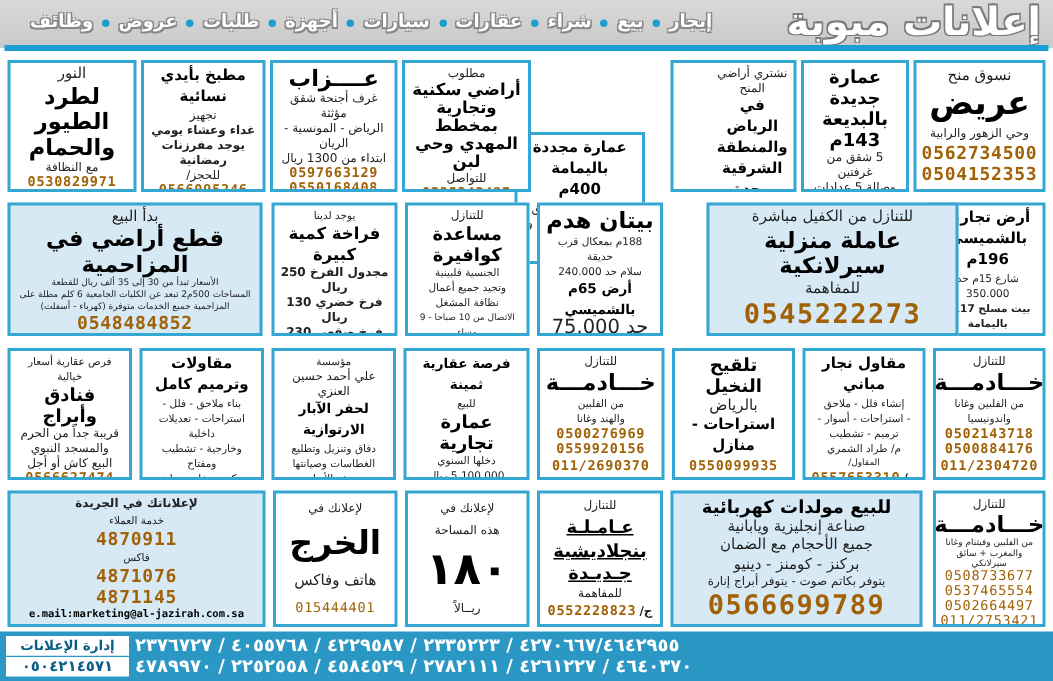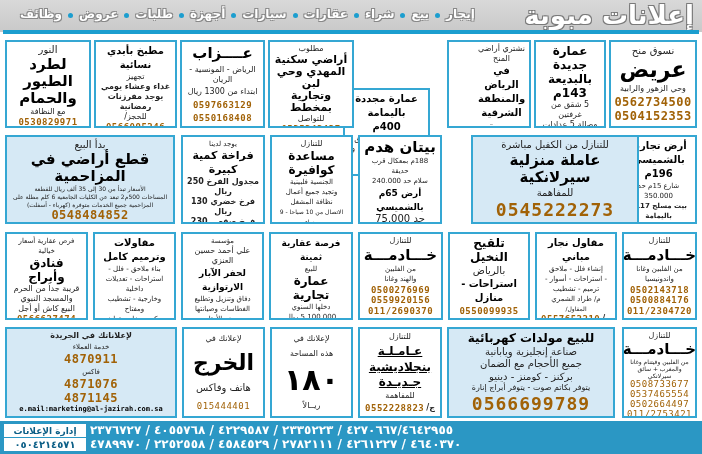--- a/index.html
+++ b/index.html
@@ -96,28 +96,29 @@
   <div class="b" style="font-size:10px">400م</div>
   <div class="s">دور وشقتان وملحق</div>
   <div class="s">4 عدادات زاوية 12 و 12م</div>
   <div class="s">البيع بسعر الأرض</div>
   <div class="s">530.000</div>
 
 </div>
 <div class="ad" style="left:268px; top:40px; width:86px; height:88px;">
   <div class="s">مطلوب</div>
   <div class="b" style="font-size:11px;line-height:12px">أراضي سكنية</div>
+  <div class="b" style="font-size:11px;line-height:12px">وتجارية بمخطط</div>
   <div class="b" style="font-size:11px;line-height:12px">المهدي وحي لبن</div>
-  <div class="b" style="font-size:11px;line-height:12px">وتجارية بمخطط</div>
   <div class="s">للتواصل</div>
   <div class="ph small">0535343427</div>
 
 </div>
 <div class="ad" style="left:180px; top:40px; width:85px; height:88px;">
   <div class="bb">عــــزاب</div>
+  <div class="s">غرف أجنحة شقق مؤثثة</div>
   <div class="s">الرياض - المونسية - الريان</div>
   <div class="s">ابتداء من 1300 ريال</div>
   <div class="ph small">0597663129</div>
   <div class="ph small">0550168408</div>
 
 </div>
 <div class="ad" style="left:94px; top:40px; width:83px; height:88px;">
   <div class="b" style="font-size:10px">مطبخ بأيدي نسائية</div>
   <div class="s">تجهيز</div>
   <div class="s spaced" style="font-weight:bold">غداء وعشاء يومي</div>
@@ -146,21 +147,21 @@
   <div class="m">للتنازل من الكفيل مباشرة</div>
   <div class="bb">عاملة منزلية سيرلانكية</div>
   <div class="m">للمفاهمة</div>
   <div class="ph big">0545222273</div>
 </div>
 <div class="ad" style="left:358px; top:135px; width:84px; height:89px;">
   <div class="bb">بيتان هدم</div>
   <div class="s" style="font-size:7px">188م بمعكال قرب حديقة</div>
   <div class="s" style="font-size:7px">سلام حد 240.000</div>
   <div class="b" style="font-size:9px">أرض 65م بالشميسي</div>
-  <div class="s" style="font-size:10px">حد 75.000</div>
+  <div class="s" style="font-size:13px">حد 75.000</div>
 
 </div>
 <div class="ad" style="left:270px; top:135px; width:83px; height:89px;">
   <div class="s">للتنازل</div>
   <div class="b">مساعدة كوافيرة</div>
   <div class="s" style="font-size:7px">الجنسية فلبينية</div>
   <div class="s" style="font-size:7px">وتجيد جميع أعمال</div>
   <div class="s" style="font-size:7px">نظافة المشغل</div>
   <div class="s" style="font-size:6px">الاتصال من 10 صباحا - 9 مساء</div>
 

